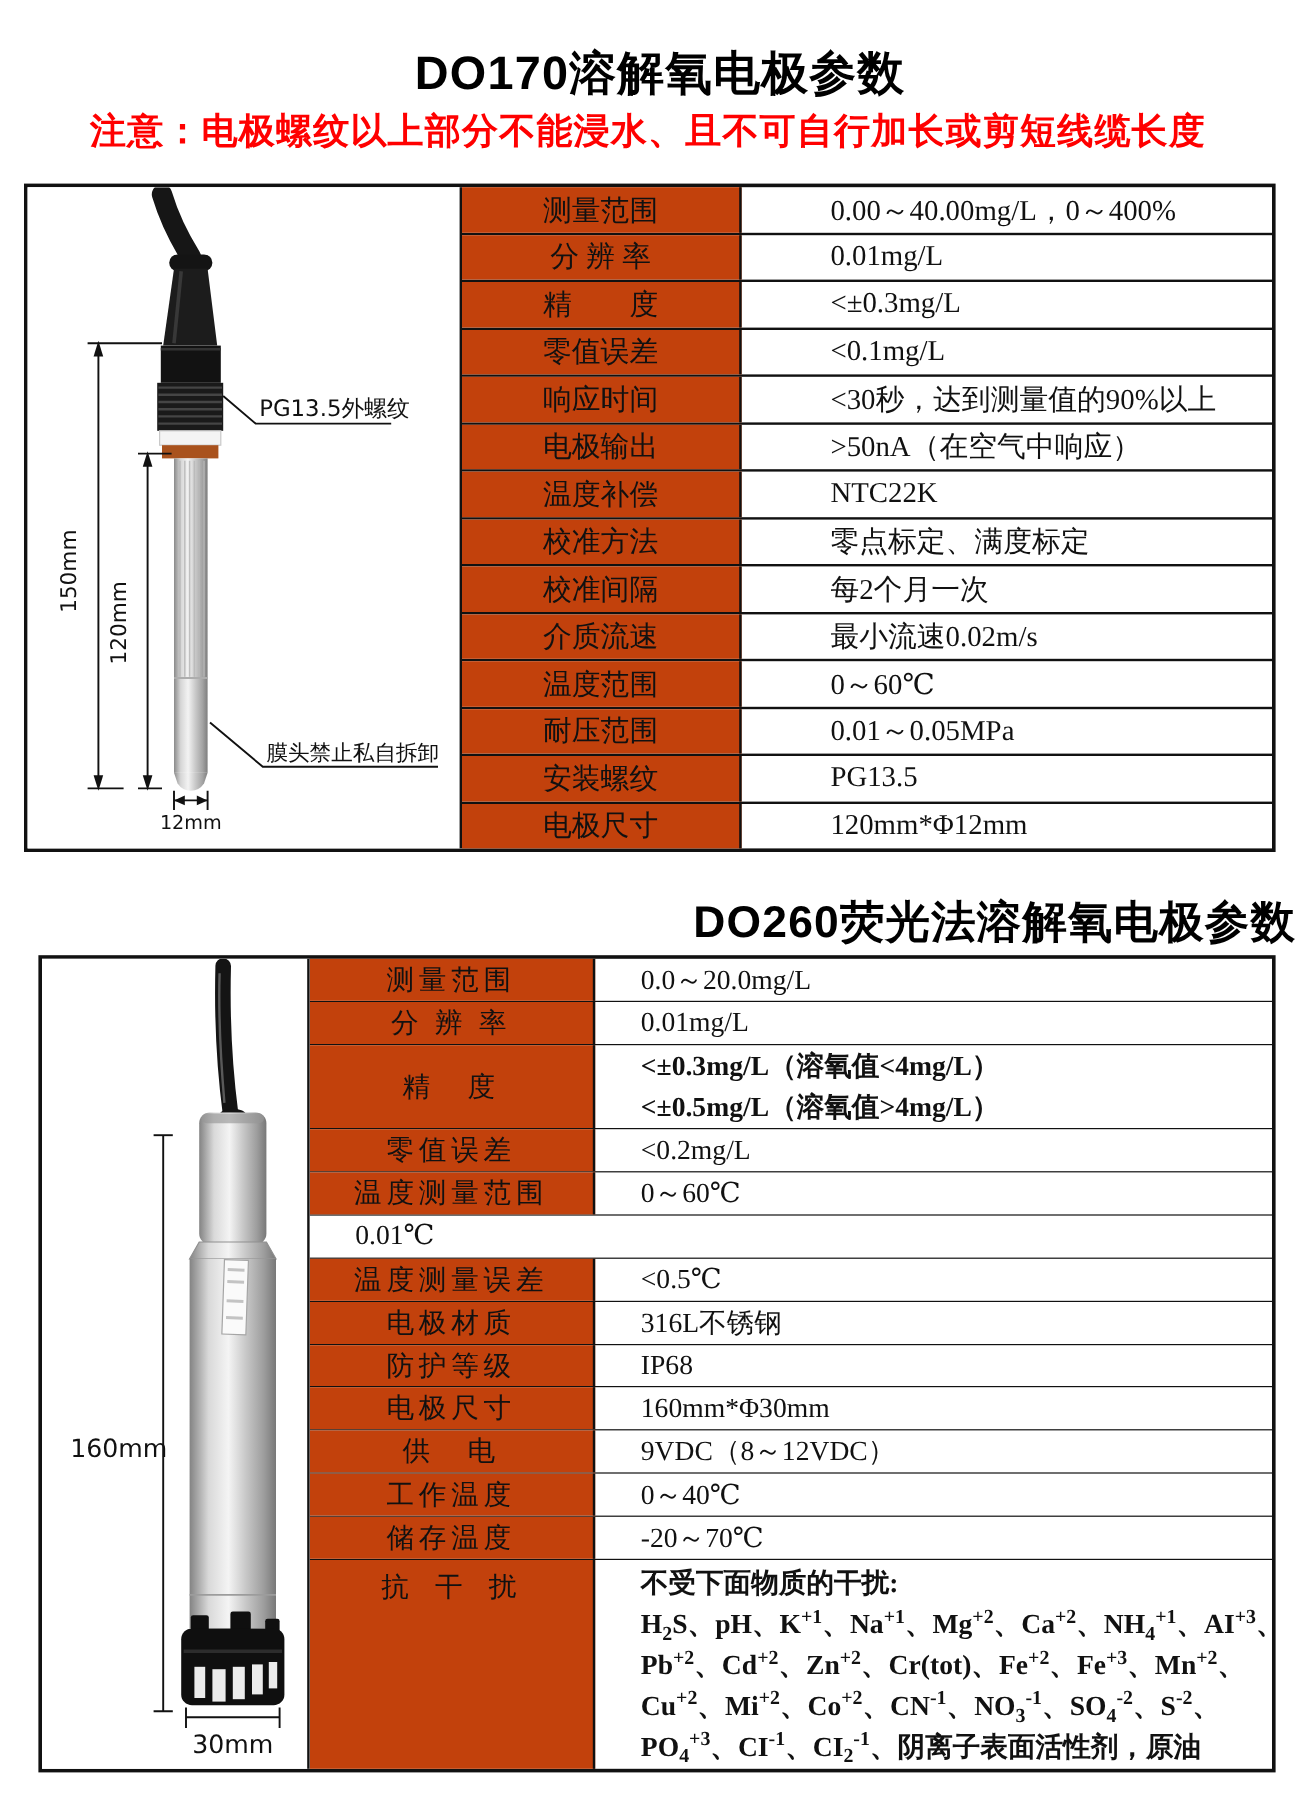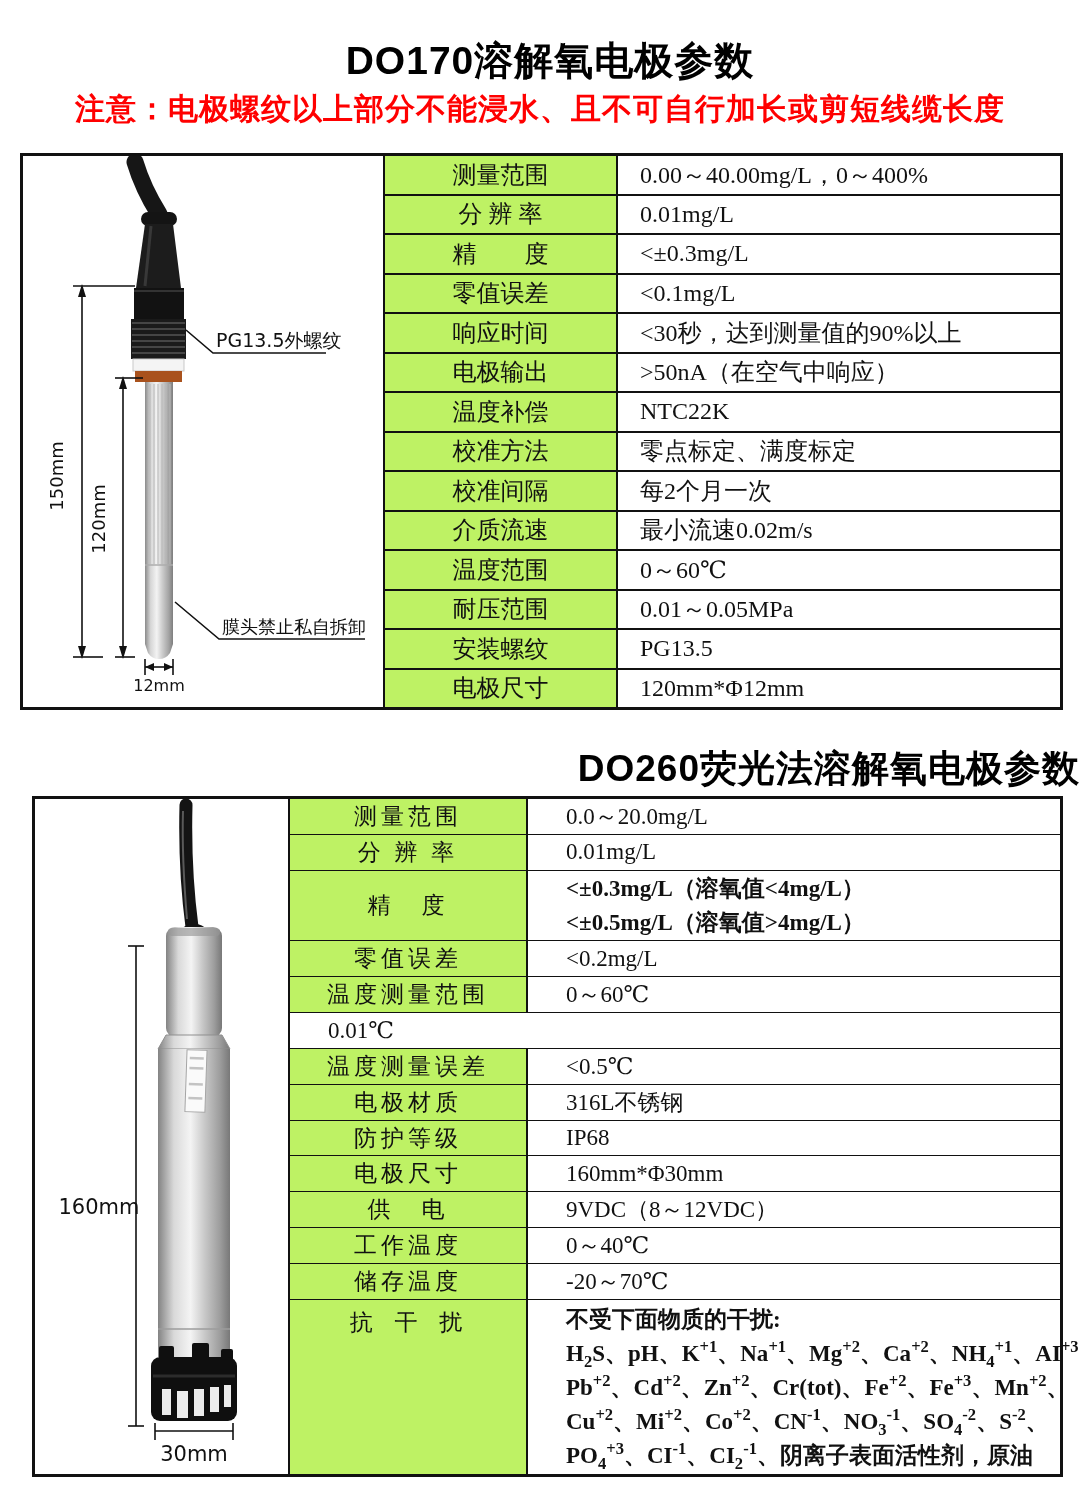--- a/index.html
+++ b/index.html
@@ -10,34 +10,34 @@
   #title1{top:34px;font-size:39px;letter-spacing:1px;margin-left:10px;}
   #warning{top:89px;font-size:30px;color:#ff0000;letter-spacing:1px;}
   #title2{top:744px;font-size:37px;letter-spacing:1px;text-align:right;}
 
   .spec-table{position:absolute;border:3px solid #111;display:flex;background:#fff;box-sizing:border-box;}
   #table1{left:20px;top:153px;width:1043px;height:557px;}
   #table2{left:32px;top:796px;width:1031px;height:681px;}
 
   .img-cell{position:relative;border-right:2px solid #111;box-sizing:border-box;background:#fff;overflow:hidden;}
   #table1 .img-cell{width:362px;}
-  #table2 .img-cell{width:255px;text-decoration:underline;}
+  #table2 .img-cell{width:223px;text-decoration:underline;}
   .img-cell svg{position:absolute;left:0;top:0;}
   svg text{font-family:"DejaVu Sans","Liberation Sans",sans-serif;fill:#111;}
 
   .rows{flex:1;display:flex;flex-direction:column;min-width:0;}
   .row{display:flex;border-bottom:2px solid #111;flex:1 1 0;min-height:0;}
   #table2 .row{border-bottom-width:1.5px;}
   .rows .row:last-child{border-bottom:none;}
-  .lbl{background:#bef264;border-right:2px solid #111;display:flex;align-items:center;justify-content:center;
+  .lbl{background:#c2410c;border-right:2px solid #111;display:flex;align-items:center;justify-content:center;
        box-sizing:border-box;font-size:24px;}
   #table1 .lbl{width:233px;}
   #table2 .lbl{width:238px;font-size:23px;letter-spacing:4px;}
   .val{flex:1;display:flex;flex-direction:column;justify-content:center;font-size:24px;min-width:0;}
-  #table1 .val{padding-left:22px;}
+  #table1 .val{padding-left:74px;}
   #table2 .val{padding-left:38px;font-size:23px;}
   .row.h2{flex:2 1 0;}
   .row.h5{flex:5 1 0;}
   .row.h5 .lbl{align-items:flex-start;padding-top:7px;font-family:Liberation Mono, monospace;}
   .row.h5 .val{justify-content:flex-start;padding-top:3px;}
   .vline{line-height:34px;white-space:nowrap;font-weight:bold;}
   sup,sub{font-size:0.72em;line-height:0;}
 </style>
 </head>
 <body>

